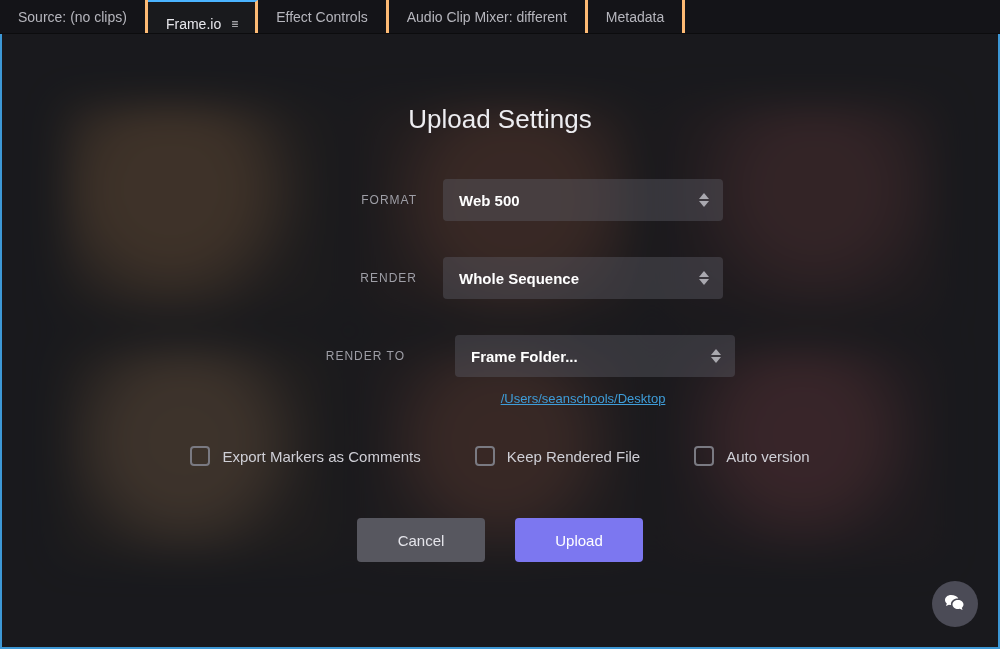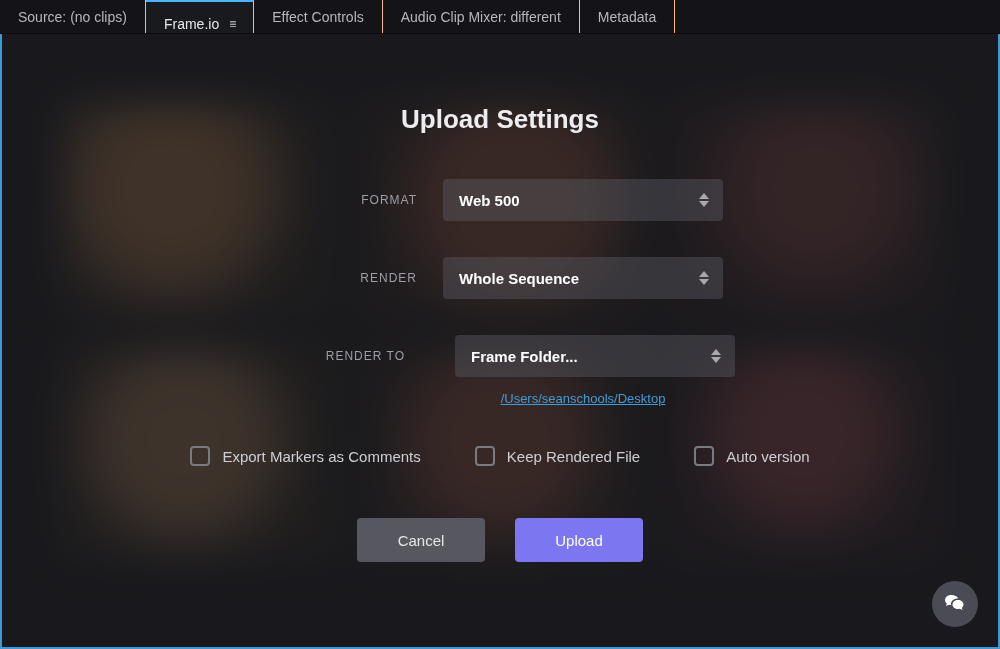--- a/index.html
+++ b/index.html
@@ -18,21 +18,21 @@
     border-bottom: 1px solid #0c0c0e;
   }
   .tab {
     padding: 0 18px;
     display: flex;
     align-items: center;
     font-size: 14px;
     color: #b6b6bd;
     position: relative;
     height: 100%;
-    border-right: 1px solid #fdba74;
+    border-right: 3px solid #fdba74;
     cursor: default;
   }
   .tab.active {
     background: #191a1d;
     color: #e7e7ec;
     border-top: 2px solid #4ab4ff;
     padding-top: 12px;
   }
   .tab .menu-icon {
     margin-left: 10px;
@@ -80,21 +80,21 @@
   .dialog {
     position: relative;
     width: 100%; height: 100%;
     display: flex;
     flex-direction: column;
     align-items: center;
     padding-top: 70px;
   }
   .dialog-title {
     font-size: 26px;
-    font-weight: 700;
+    font-weight: 400;
     color: #ededf1;
     margin-bottom: 44px;
   }
 
   .form-rows {}
   .form-row {
     display: flex;
     align-items: center;
     margin-bottom: 36px;
     justify-content: center;

